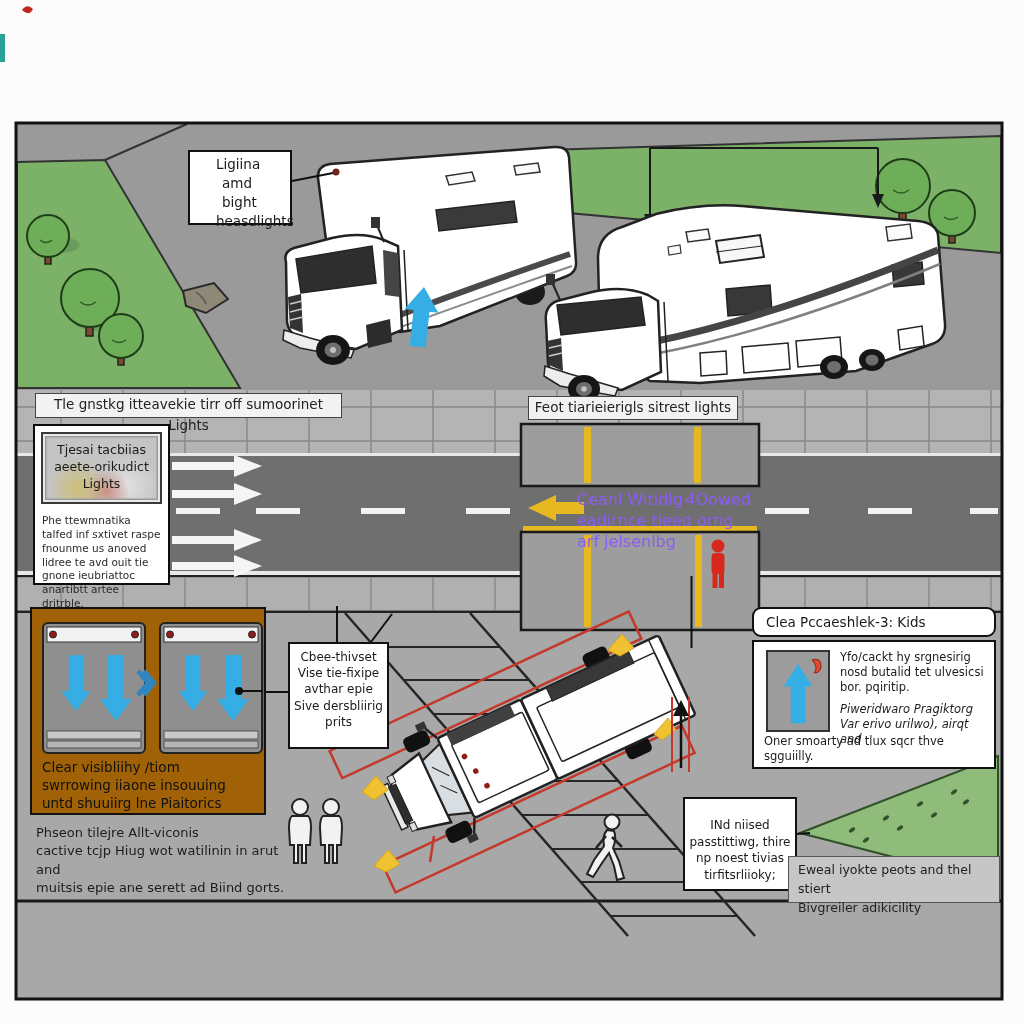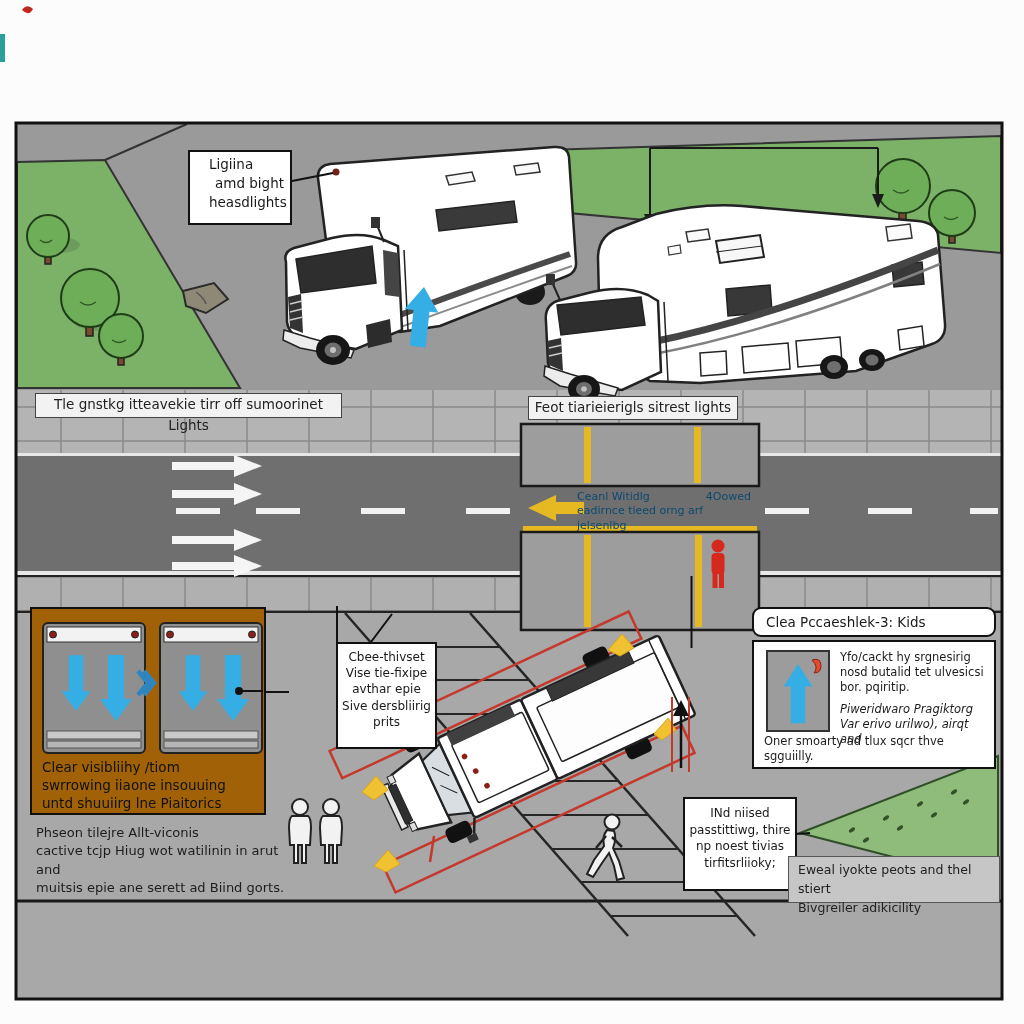--- a/index.html
+++ b/index.html
@@ -2,48 +2,48 @@
 <html><head>
 <meta charset="utf-8">
 <style>
   html,body{margin:0;padding:0;background:#fcfcfc;}
   .stage{position:relative;width:1024px;height:1024px;background:#fcfcfc;
          font-family:"DejaVu Sans",sans-serif;color:#1a1a1a;overflow:hidden;}
   svg.art{position:absolute;left:0;top:0;}
   .abs{position:absolute;box-sizing:border-box;}
   .box{background:#fff;border:2px solid #111;}
   .lbl-strip{background:#f2f2f2;border:1.5px solid #444;text-align:center;}
-  .hl-label{font-size:13.5px;line-height:1.42;padding:3px 0 0 19px;}
+  .hl-label{font-size:13.5px;line-height:1.42;padding:3px 0 0 26px;}
   .hl-label .l2{padding-left:6px;}
   .title-txt{font-size:15px;letter-spacing:.5px;text-align:center;color:#161616;}
   .band-lbl{font-size:13.5px;line-height:21px;color:#222;}
   .sig-box{border:2.5px solid #0d0d0d;background:#fff;}
   .sig-title{margin:6px;height:72px;border:2px solid #3a3a3a;
      box-shadow:inset 0 0 0 2px #e8e8e8, inset 0 0 0 3.5px #9a9a9a;
      background:
        radial-gradient(circle at 30% 80%, rgba(214,186,52,.55), rgba(214,186,52,0) 30%),
        radial-gradient(circle at 55% 84%, rgba(198,70,48,.45), rgba(198,70,48,0) 26%),
        radial-gradient(circle at 72% 76%, rgba(245,245,245,.6), rgba(245,245,245,0) 32%),
        #c4c4c4;
      text-align:center;font-size:12.5px;line-height:1.35;padding-top:8px;box-sizing:border-box;}
   .sig-body{padding:4px 7px;font-size:10.5px;line-height:1.32;color:#2a2a2a;}
-  .road-note{font-size:11px;color:#0c4a6e;line-height:1.3;}
+  .road-note{font-size:16px;color:#8b5cf6;line-height:1.3;}
   .road-note .r1{display:flex;justify-content:space-between;}
   .panel{border:2.5px solid #111;background:#a16207;}
   .mir-cap{font-size:13.5px;line-height:1.33;color:#101010;padding:2px 8px;}
   .footnote{font-size:13px;line-height:1.42;color:#1d1d1d;}
   .tlabel{border:2px solid #111;background:#fff;font-size:12px;line-height:1.35;
           text-align:center;padding-top:5px;}
   .rp-title{border:2px solid #111;background:#fff;font-size:13.5px;line-height:26px;padding-left:12px;}
   .rp-main{border:2px solid #111;background:#fff;}
   .rp-b1{font-size:11.5px;line-height:1.3;color:#1c1c1c;}
   .rp-b2{font-size:11.5px;line-height:1.3;color:#1c1c1c;font-style:italic;}
   .rp-b3{font-size:11.5px;line-height:1.3;color:#1c1c1c;}
   .pos-note{border:2px solid #111;background:#fff;font-size:12px;line-height:1.38;
-            text-align:center;padding-top:6px;}
+            text-align:center;padding-top:18px;}
   .corner-note{background:#c6c6c6;border:1.5px solid #555;font-size:12.5px;line-height:1.5;
                padding:4px 9px;color:#222;}
 </style>
 </head>
 <body>
 
 <div class="stage">
 
 <svg class="art" width="1024" height="1024" viewBox="0 0 1024 1024">
   <defs>
@@ -318,20 +318,28 @@
   <div>Ligiina</div>
   <div class="l2">amd bight</div>
   <div>heasdlights</div>
 </div>
 
 
 <div class="abs lbl-strip band-lbl" style="left:35px;top:393px;width:307px;height:25px;">Tle gnstkg itteavekie tirr off sumoorinet Lights</div>
 
 <div class="abs lbl-strip band-lbl" style="left:528px;top:396px;width:210px;height:24px;line-height:20px;">Feot tiarieierigls sitrest lights</div>
 
+<div class="abs sig-box" style="left:33px;top:424px;width:137px;height:161px;">
+  <div class="sig-title">
+    <div>Tjesai tacbiias</div>
+    <div>aeete-orikudict</div>
+    <div>Lights</div>
+  </div>
+  <div class="sig-body">Phe ttewmnatika talfed inf sxtivet raspe fnounme us anoved lidree te avd ouit tie gnone ieubriattoc anartibtt artee dritrble.</div>
+</div>
 
 <div class="abs road-note" style="left:577px;top:490px;width:174px;">
   <div class="r1">
     <span>Ceanl Witidlg</span>
     <span>4Oowed</span>
   </div>
   <div>eadirnce tieed orng arf jelsenlbg</div>
 </div>
 
 <div class="abs panel" style="left:30px;top:607px;width:236px;height:208px;">
@@ -372,21 +380,21 @@
   </svg>
   <div class="abs mir-cap" style="left:2px;top:148px;width:224px;">Clear visibliihy /tiom swrrowing iiaone insouuing untd shuuiirg lne Piaitorics</div>
 </div>
 
 <div class="abs footnote" style="left:36px;top:824px;width:268px;">
   <div>Phseon tilejre Allt-viconis</div>
   <div>cactive tcjp Hiug wot watilinin in arut and</div>
   <div>muitsis epie ane serett ad Biind gorts.</div>
 </div>
 
-<div class="abs tlabel" style="left:288px;top:642px;width:101px;height:107px;margin-left:48px;">
+<div class="abs tlabel" style="left:288px;top:642px;width:101px;height:107px;">
   <div>Cbee-thivset</div>
   <div>Vise tie-fixipe</div>
   <div>avthar epie</div>
   <div>Sive dersbliirig</div>
   <div>prits</div>
 </div>
 
 <div class="abs rp-title" style="left:752px;top:607px;width:244px;height:30px;border-radius:9px;">Clea Pccaeshlek-3: Kids</div>
 
 <div class="abs rp-main" style="left:752px;top:640px;width:244px;height:129px;">

